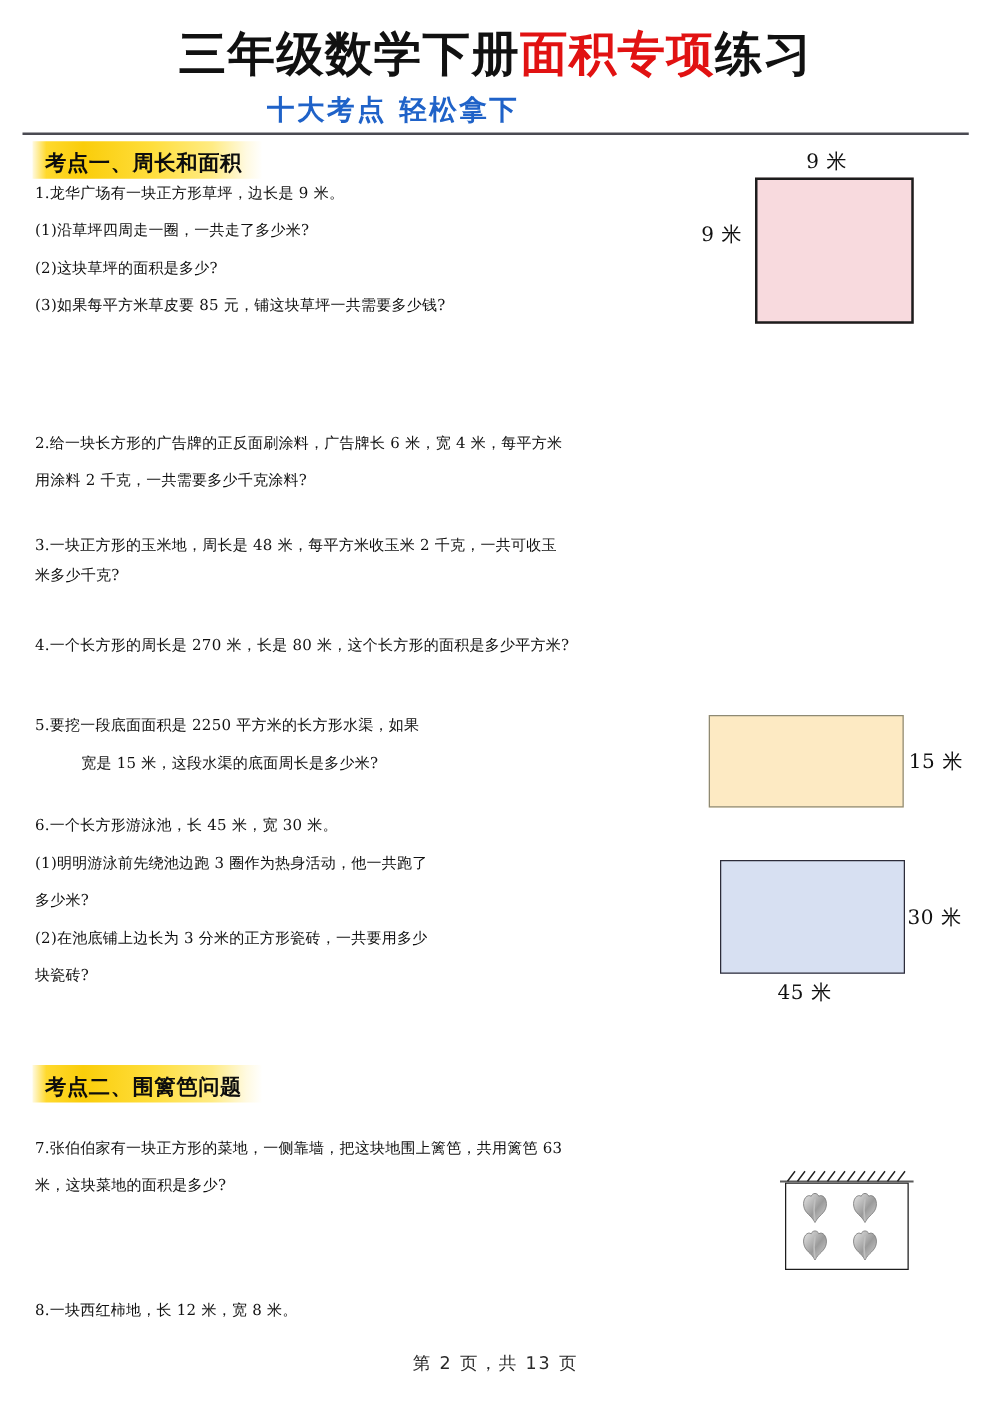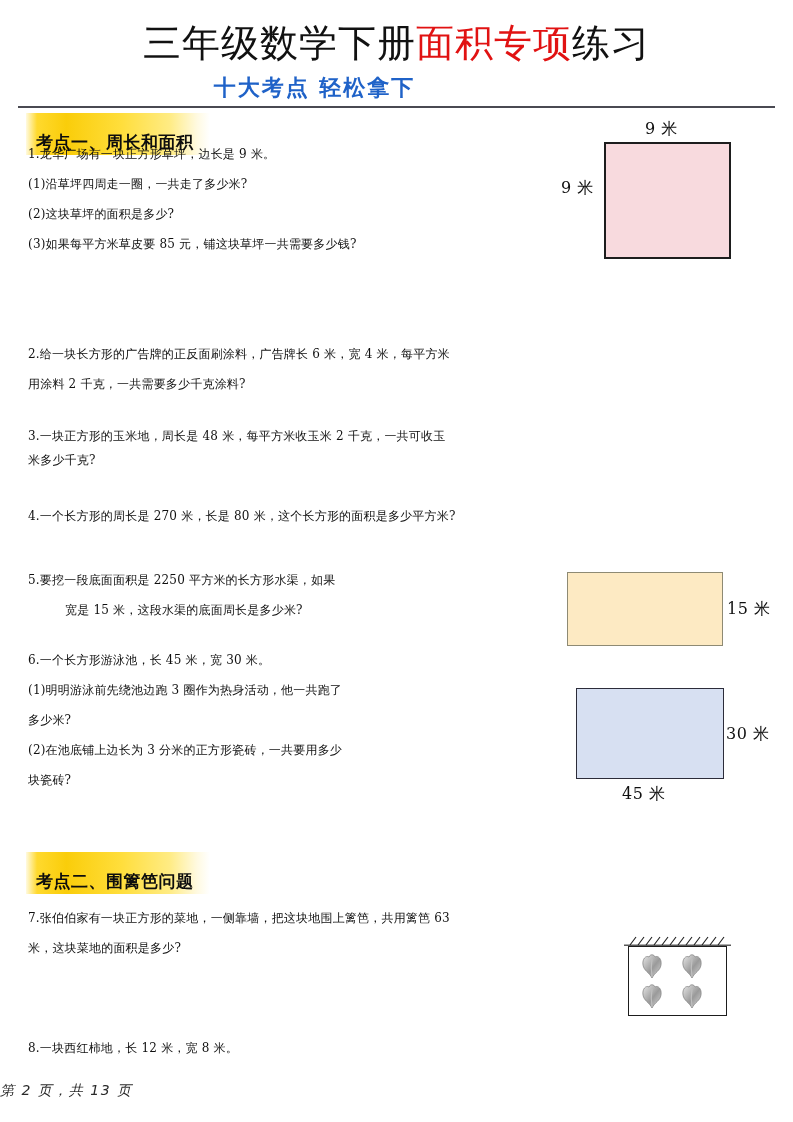--- a/index.html
+++ b/index.html
@@ -17,21 +17,21 @@
   }
 
   
   #doc-title {
     position: absolute;
     top: 22px;
     left: 0;
     width: 793px;
     text-align: center;
     font-size: 38px;
-    font-weight: normal;
+    font-weight: bold;
     letter-spacing: 1px;
     line-height: 1.12;
     white-space: nowrap;
   }
   #doc-title .t-black { color: #111111; }
   #doc-title .t-red   { color: #e11212; }
 
   #doc-subtitle {
     position: absolute;
     top: 73px;
@@ -51,21 +51,21 @@
     left: 18px;
     width: 757px;
     height: 2px;
     background: #4a4a52;
   }
 
   
   .section-header {
     position: absolute;
     height: 26px;
-    padding: 16px 16px 0 10px;
+    padding: 4px 16px 0 10px;
     display: flex;
     align-items: center;
     font-size: 17px;
     font-weight: bold;
     color: #0d0d0d;
     letter-spacing: 0.5px;
     white-space: nowrap;
     background:
       linear-gradient(90deg,
         rgba(255,221,51,0.15) 0%,
@@ -141,26 +141,25 @@
   .plant {
     position: absolute;
     width: 22px; height: 26px;
   }
 
   
   #page-footer {
     position: absolute;
     left: 0;  top: 1082px;
     width: 793px;
-    text-align: left;
+    text-align: center;
     font-size: 14px;
     color: #2a2a2a;
     letter-spacing: 1.5px;
     font-family: "DejaVu Sans", "Liberation Sans", sans-serif;
-    font-style: italic;
   }
 </style>
 </head>
 <body>
 
 <div id="doc-title">
   <span class="t-black">三年级数学下册</span><span class="t-red">面积专项</span><span class="t-black">练习</span>
 </div>
 
 <div id="doc-subtitle">十大考点  轻松拿下</div>

